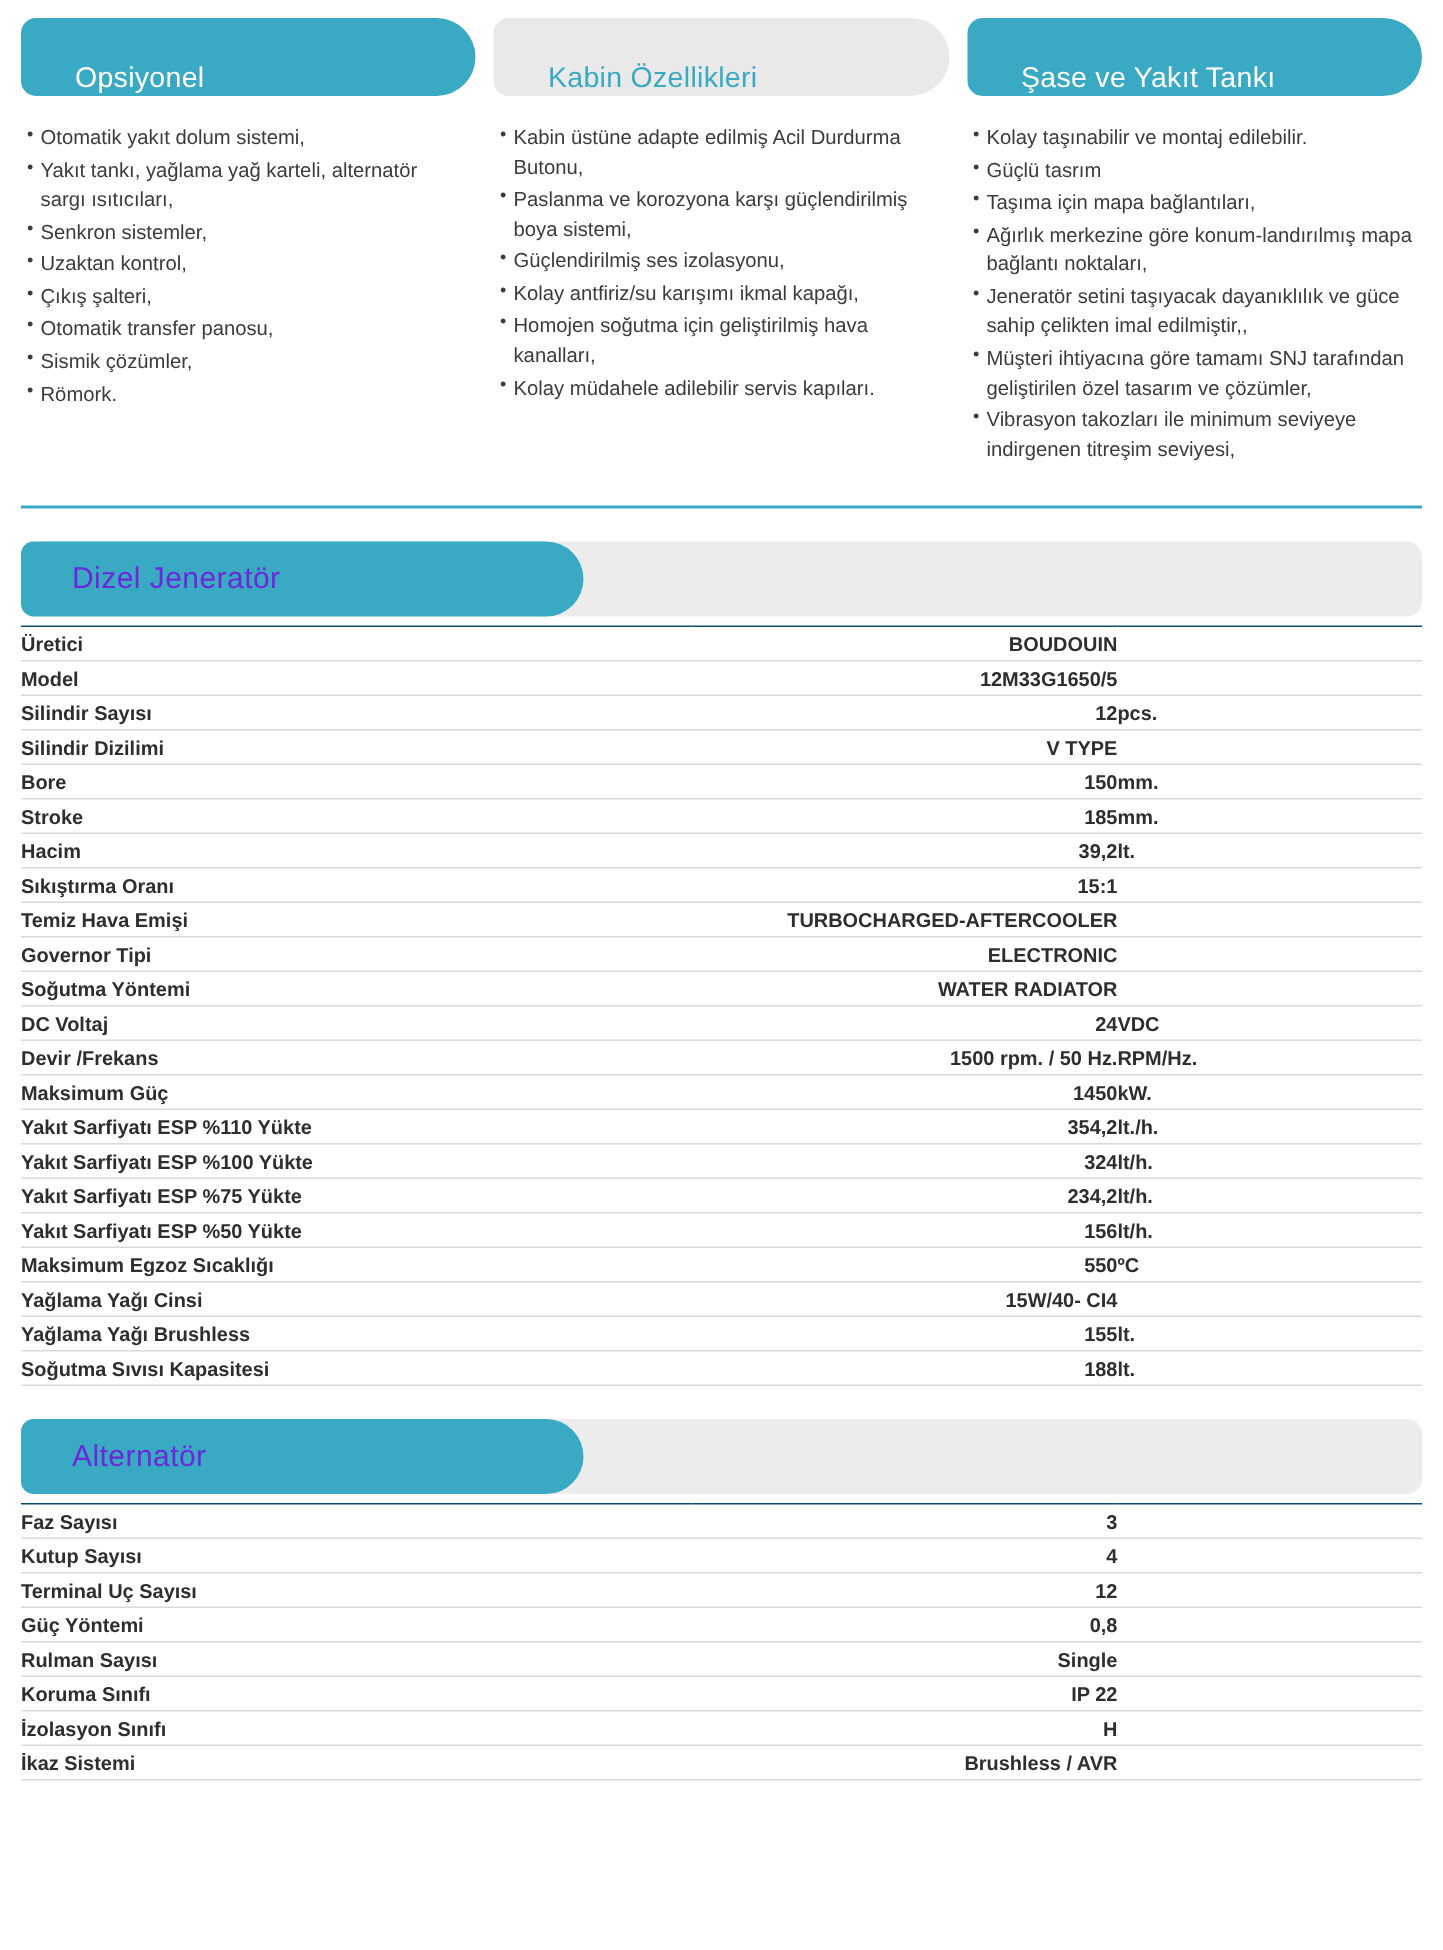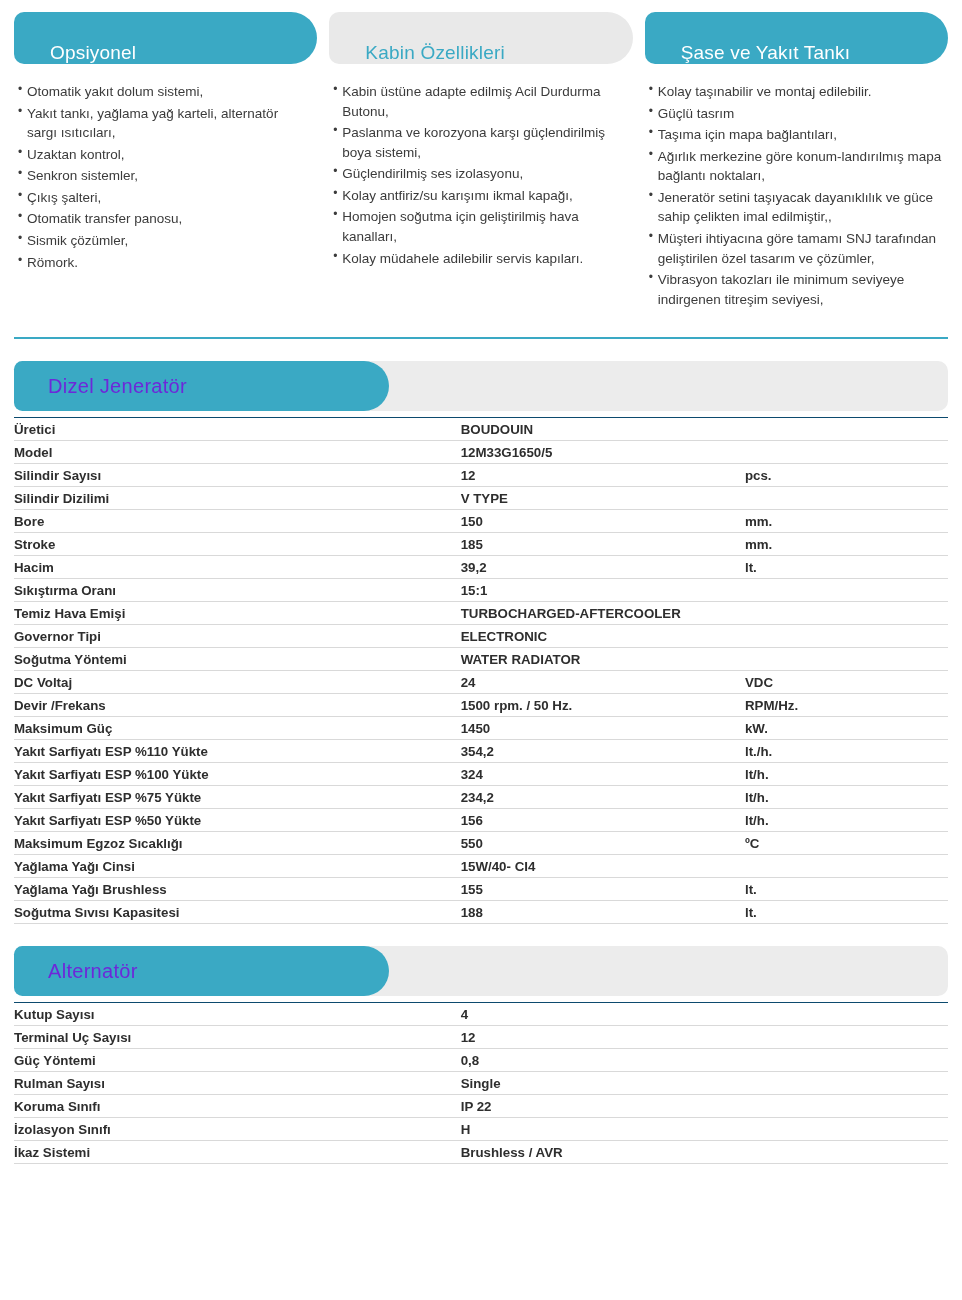--- a/index.html
+++ b/index.html
@@ -138,38 +138,38 @@
   }
   table.spec td {
     border-bottom: 1px solid #d9d9d9;
     font-size: 13.3px;
     padding: 3.5px 0;
     font-weight: bold;
     color: #2e2e2e;
   }
   table.spec tr:first-child td { border-top: 1px solid #0c4a6e; }
   td.c-label { width: 440px; padding-left: 34px; }
-  td.c-value { width: 280px; }
+  td.c-value { width: 280px; text-align: right; }
   td.c-unit  { width: 200px; }
 </style>
 </head>
 <body>
 
 <div class="features">
 
   <div class="feat-col">
     <div class="feat-head">
       <div class="ribbon blue"></div>
       <div class="feat-title on-blue">Opsiyonel</div>
     </div>
     <ul class="feat-list">
       <li>Otomatik yakıt dolum sistemi,</li>
       <li>Yakıt tankı, yağlama yağ karteli, alternatör sargı ısıtıcıları,</li>
+      <li>Senkron sistemler,</li>
       <li>Uzaktan kontrol,</li>
-      <li>Senkron sistemler,</li>
       <li>Çıkış şalteri,</li>
       <li>Otomatik transfer panosu,</li>
       <li>Sismik çözümler,</li>
       <li>Römork.</li>
     </ul>
   </div>
 
   <div class="feat-col">
     <div class="feat-head">
       <div class="ribbon grey"></div>
@@ -329,20 +329,25 @@
 
 <div class="section">
   <div class="sec-head">
     <div class="grey-bar"></div>
     <div class="blue-bar"></div>
     <div class="sec-title">Alternatör</div>
   </div>
   <table class="spec">
     <tbody>
       <tr>
+          <td class="c-label">Faz Sayısı</td>
+          <td class="c-value">3</td>
+          <td class="c-unit"></td>
+        </tr>
+      <tr>
           <td class="c-label">Kutup Sayısı</td>
           <td class="c-value">4</td>
           <td class="c-unit"></td>
         </tr>
       <tr>
           <td class="c-label">Terminal Uç Sayısı</td>
           <td class="c-value">12</td>
           <td class="c-unit"></td>
         </tr>
       <tr>

